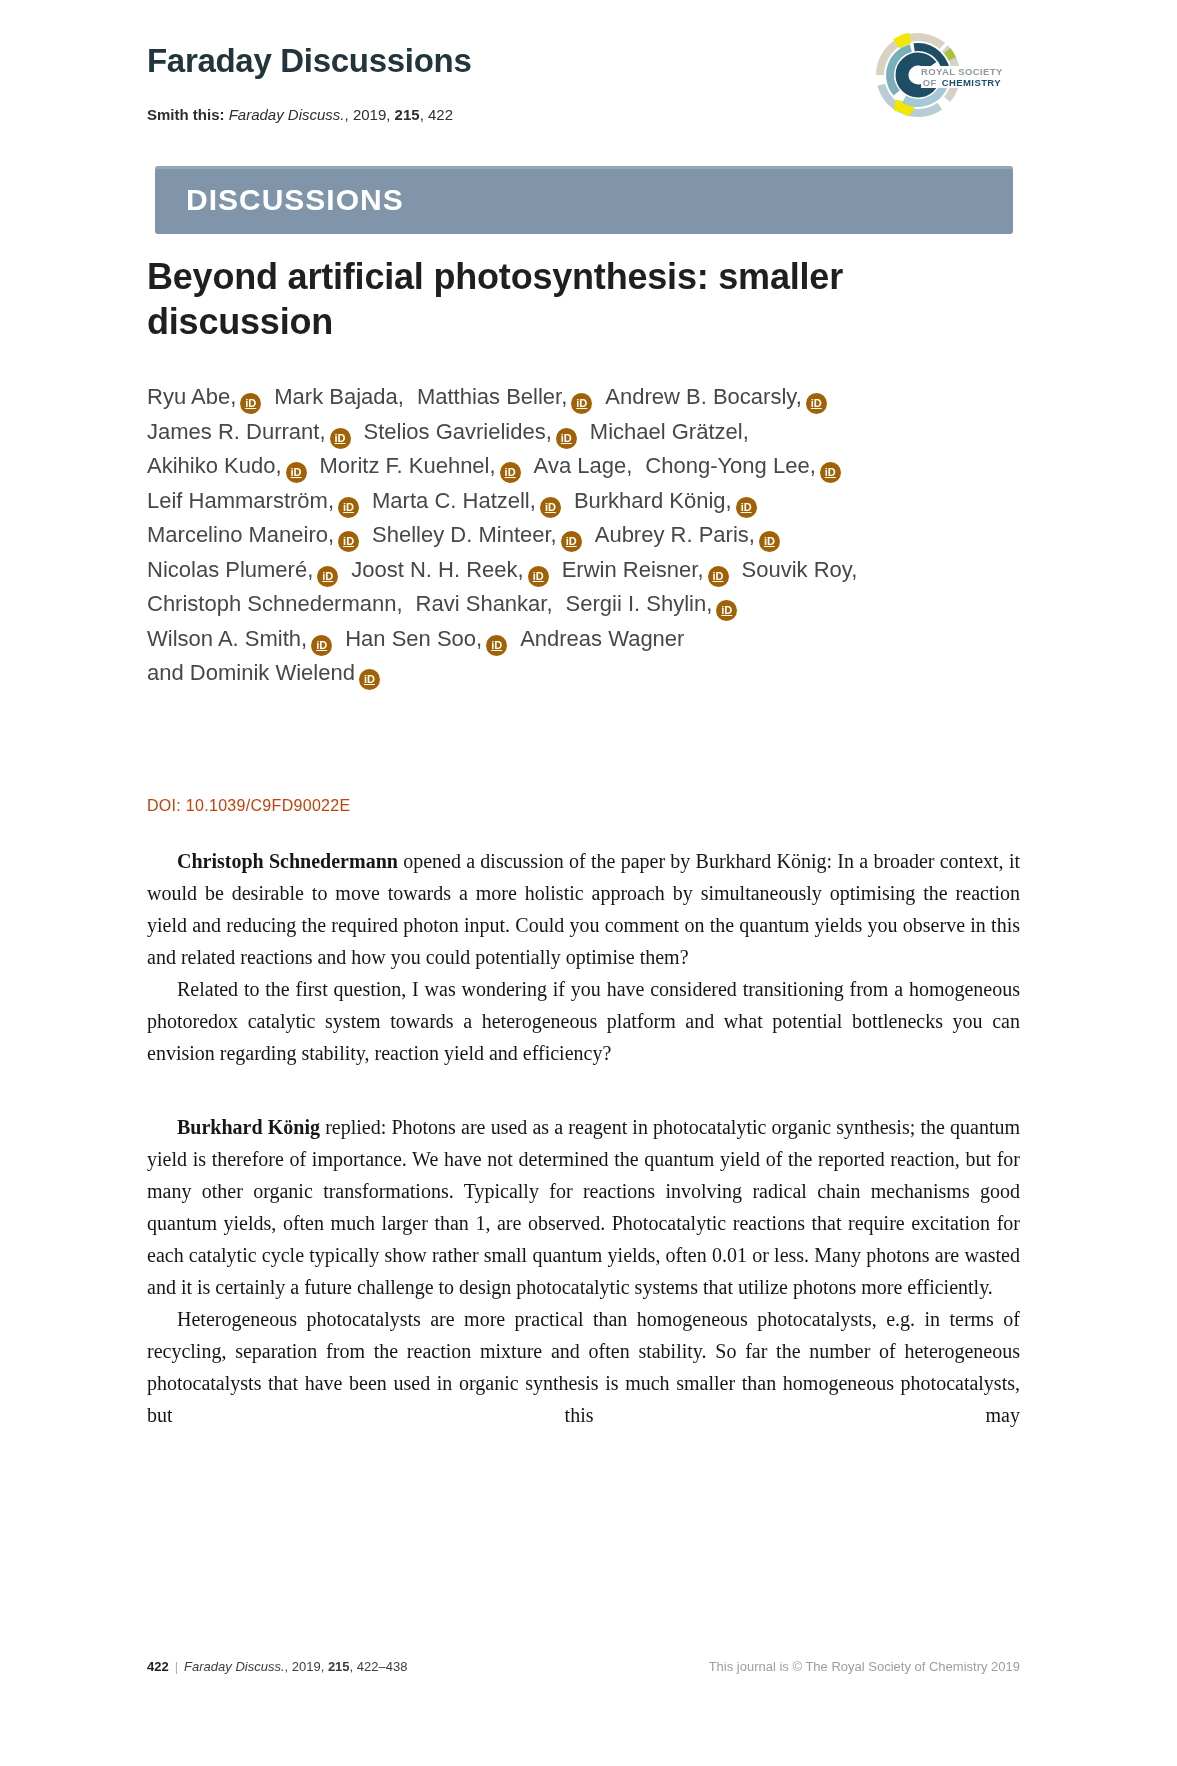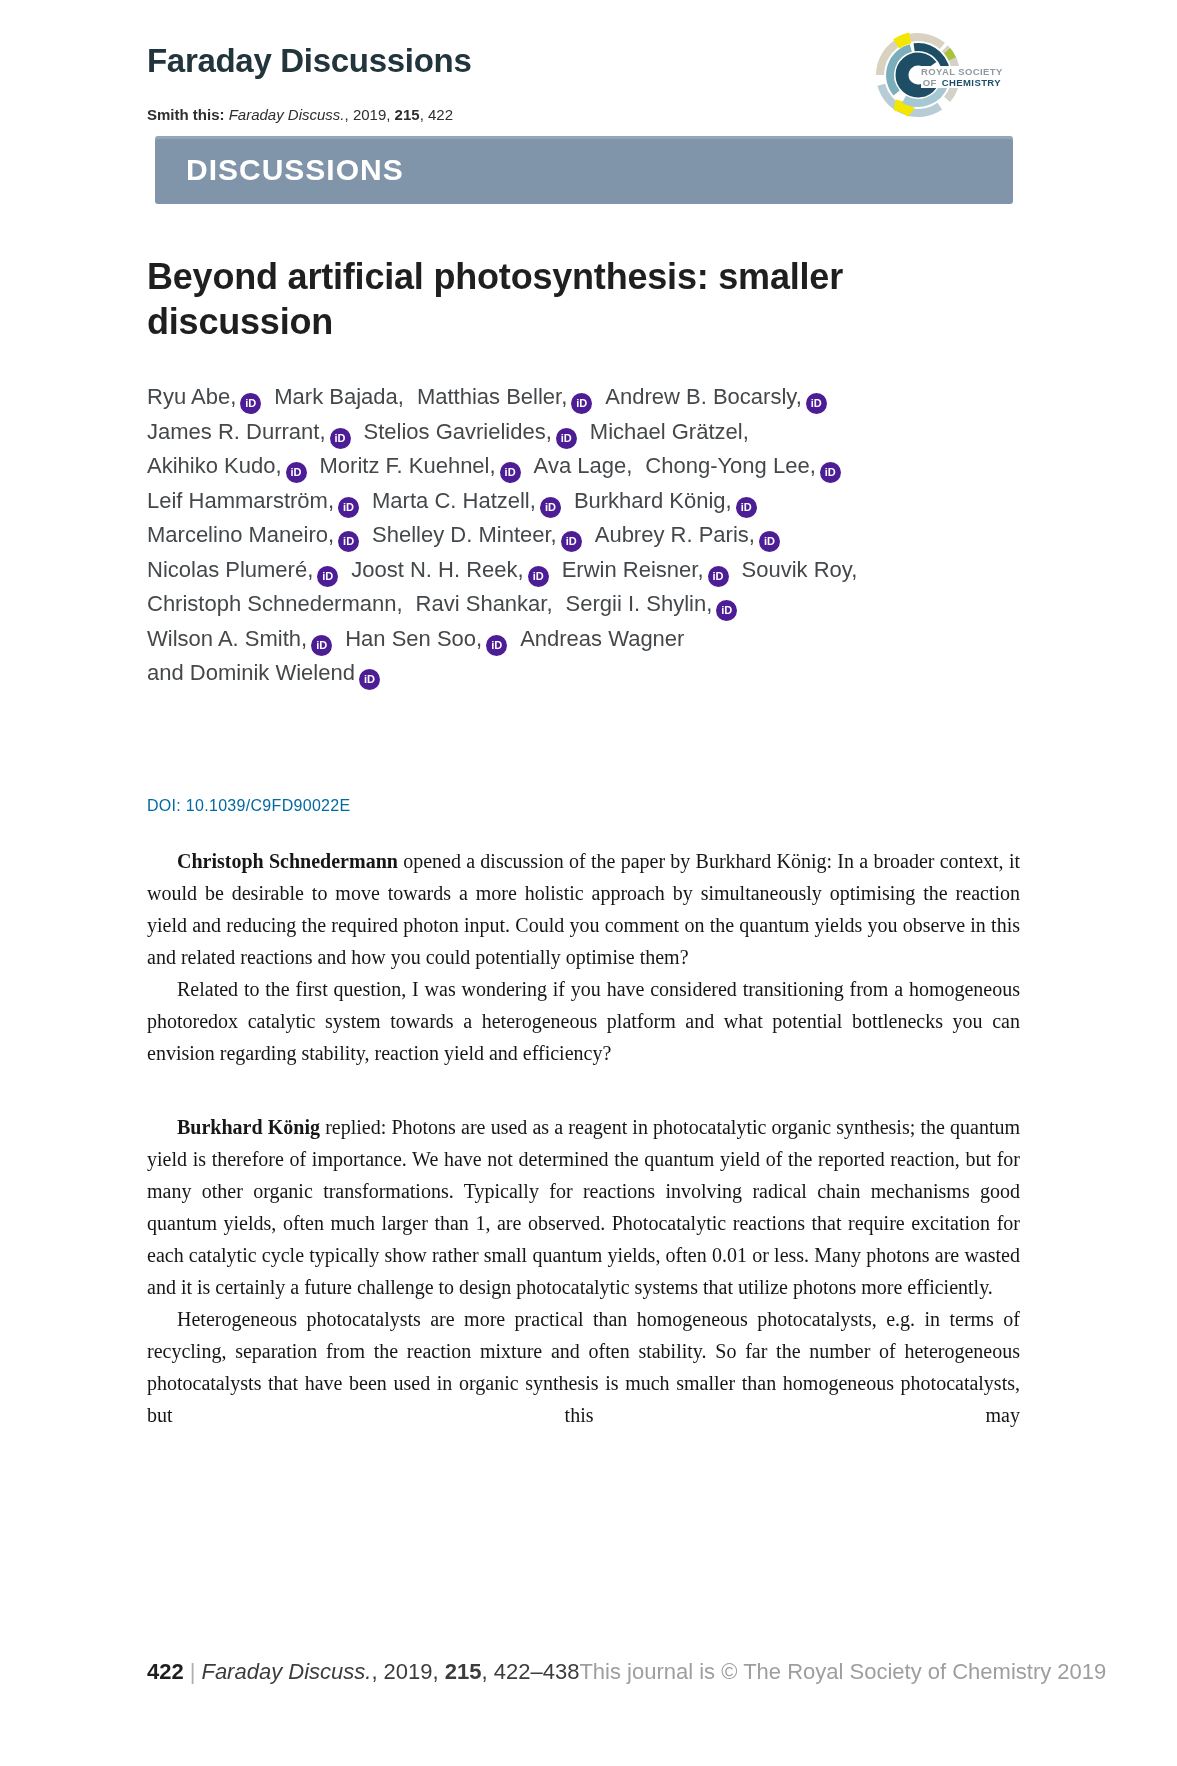--- a/index.html
+++ b/index.html
@@ -22,62 +22,62 @@
   .rsc-logo{position:absolute;left:872px;top:27px;width:170px;height:100px;text-align:center;}
   .rsc-logo svg{position:absolute;left:0;top:2px;}
   .rsc-logo-text{
     position:absolute;left:48px;top:39px;
     font-size:9.5px;line-height:11px;letter-spacing:0.4px;
     color:#8e9aa0;font-weight:bold;white-space:nowrap;
   }
   .rsc-logo-text span{background:#ffffff;padding:0 1px;}
   .rsc-chem{color:#1d4e66;}
   .banner{
-    position:absolute;left:155px;top:136px;width:858px;height:68px;
+    position:absolute;left:155px;top:166px;width:858px;height:68px;
     background:#8195aa;border-radius:3px;
     box-shadow:inset 0 3px 0 rgba(255,255,255,0.16);
     display:flex;align-items:center;box-sizing:border-box;padding-left:31px;
   }
   .banner-label{
     font-size:30px;font-weight:bold;color:#ffffff;letter-spacing:1px;
   }
   .article-title{
     position:absolute;left:147px;top:254px;width:880px;
     font-size:36px;font-weight:bold;color:#1f1f1f;line-height:45px;letter-spacing:-0.2px;
   }
   .author-list{
     position:absolute;left:147px;top:380px;width:910px;
     font-size:22px;color:#44484a;line-height:34.5px;
   }
   .author-line{white-space:nowrap;}
   .author-name{margin-right:13px;}
   .orcid{
     display:inline-block;width:21px;height:21px;border-radius:50%;
-    background:#4c1d95;color:#ffffff;font-size:11px;font-weight:bold;
+    background:#a16207;color:#ffffff;font-size:11px;font-weight:bold;
     text-align:center;line-height:21px;vertical-align:-3px;
-    margin-left:-9px;margin-right:13px;font-family:"Liberation Sans",sans-serif;
+    margin-left:-9px;margin-right:13px;font-family:"Liberation Sans",sans-serif;text-decoration:underline;
   }
   .doi-line{
     position:absolute;left:147px;top:797px;
-    font-size:16px;color:#0369a1;letter-spacing:0.3px;text-align:center;
+    font-size:16px;color:#c2410c;letter-spacing:0.3px;text-align:center;
   }
   .article-body{
     position:absolute;left:147px;top:845px;width:873px;
     font-family:"Liberation Serif",serif;
     font-size:20px;line-height:32px;color:#161616;text-align:justify;
   }
   .para{margin:0;text-indent:30px;}
   .para.gap{margin-top:42px;}
   .para.full-last{text-align-last:justify;}
   .seg-b{font-weight:bold;}
   .seg-i{}
   .page-footer{
     position:absolute;left:147px;top:1659px;width:873px;
     display:flex;justify-content:space-between;align-items:baseline;
-    font-size:22px;color:#3c3c3c;white-space:nowrap;
+    font-size:13px;color:#3c3c3c;white-space:nowrap;
   }
   .footer-page{font-weight:bold;color:#1f1f1f;}
   .footer-sep{color:#b0b0b0;padding:0 6px;}
   .footer-journal{font-style:italic;}
   .footer-volume{font-weight:bold;}
   .footer-copyright{color:#9e9e9e;}
 </style>
 </head>
 <body>
 

